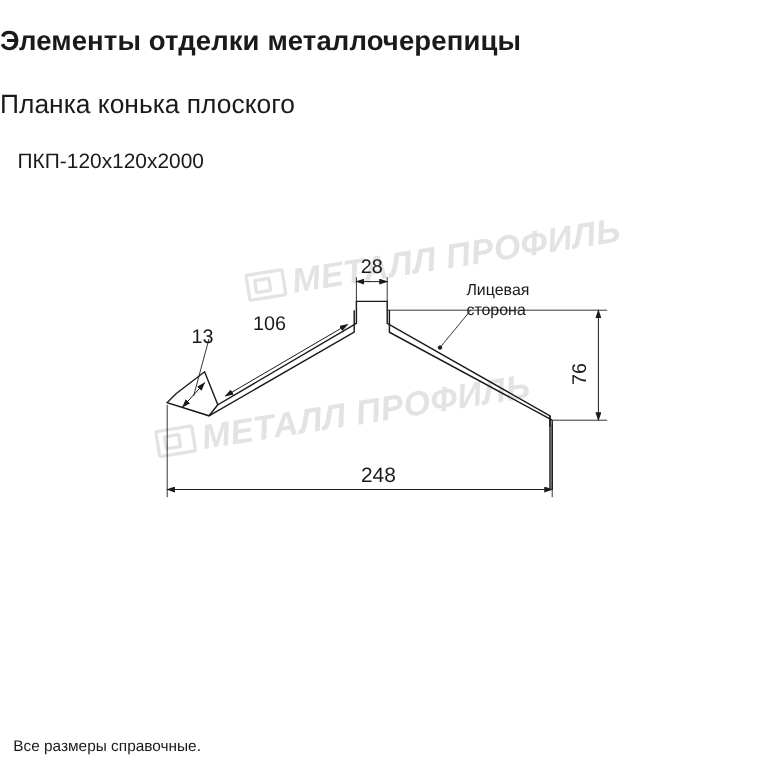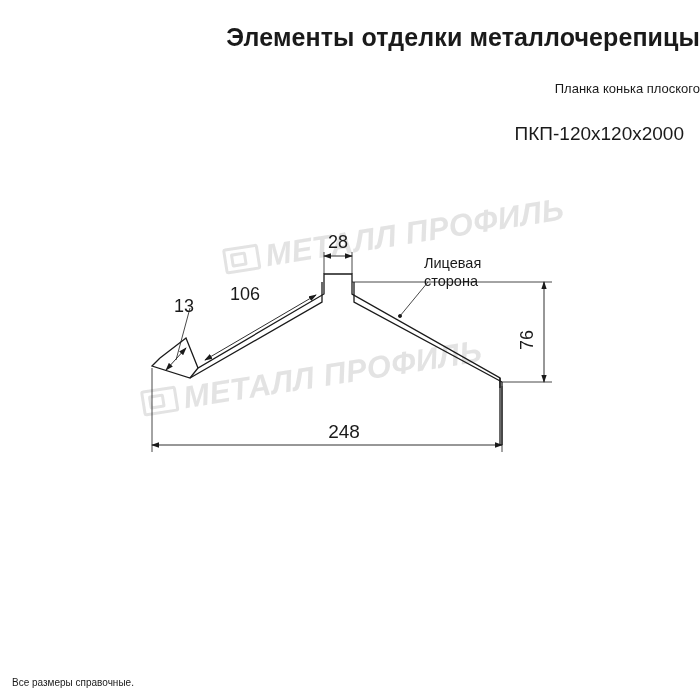--- a/index.html
+++ b/index.html
@@ -18,54 +18,53 @@
   .page {
     position: relative;
     width: 700px;
     height: 700px;
   }
   .title-block {
     position: absolute;
     top: 22px;
     left: 0;
     width: 700px;
-    text-align: right;
+    text-align: left;
   }
   .main-title {
     font-size: 25px;
     font-weight: bold;
     letter-spacing: 0.1px;
     margin: 0;
     line-height: 1.2;
   }
   .sub-title {
-    font-size: 13px;
+    font-size: 24px;
     margin: 0;
     padding-top: 29px;
     line-height: 1.25;
-    padding-left: 16px;
   }
   .part-code {
     font-size: 19px;
     margin: 16px;
     padding-top: 9px;
     line-height: 1.25;
   }
   .drawing {
     position: absolute;
     top: 190px;
     left: 0;
     width: 700px;
     height: 310px;
   }
   .footer {
     position: absolute;
     left: 12px;
     bottom: 10px;
-    font-size: 10px;
+    font-size: 14px;
     line-height: 1.55;
     color: #1a1a1a;
   }
   .footer div {
     white-space: nowrap;
   }
   
   .watermark {
     position: absolute;
     pointer-events: none;

